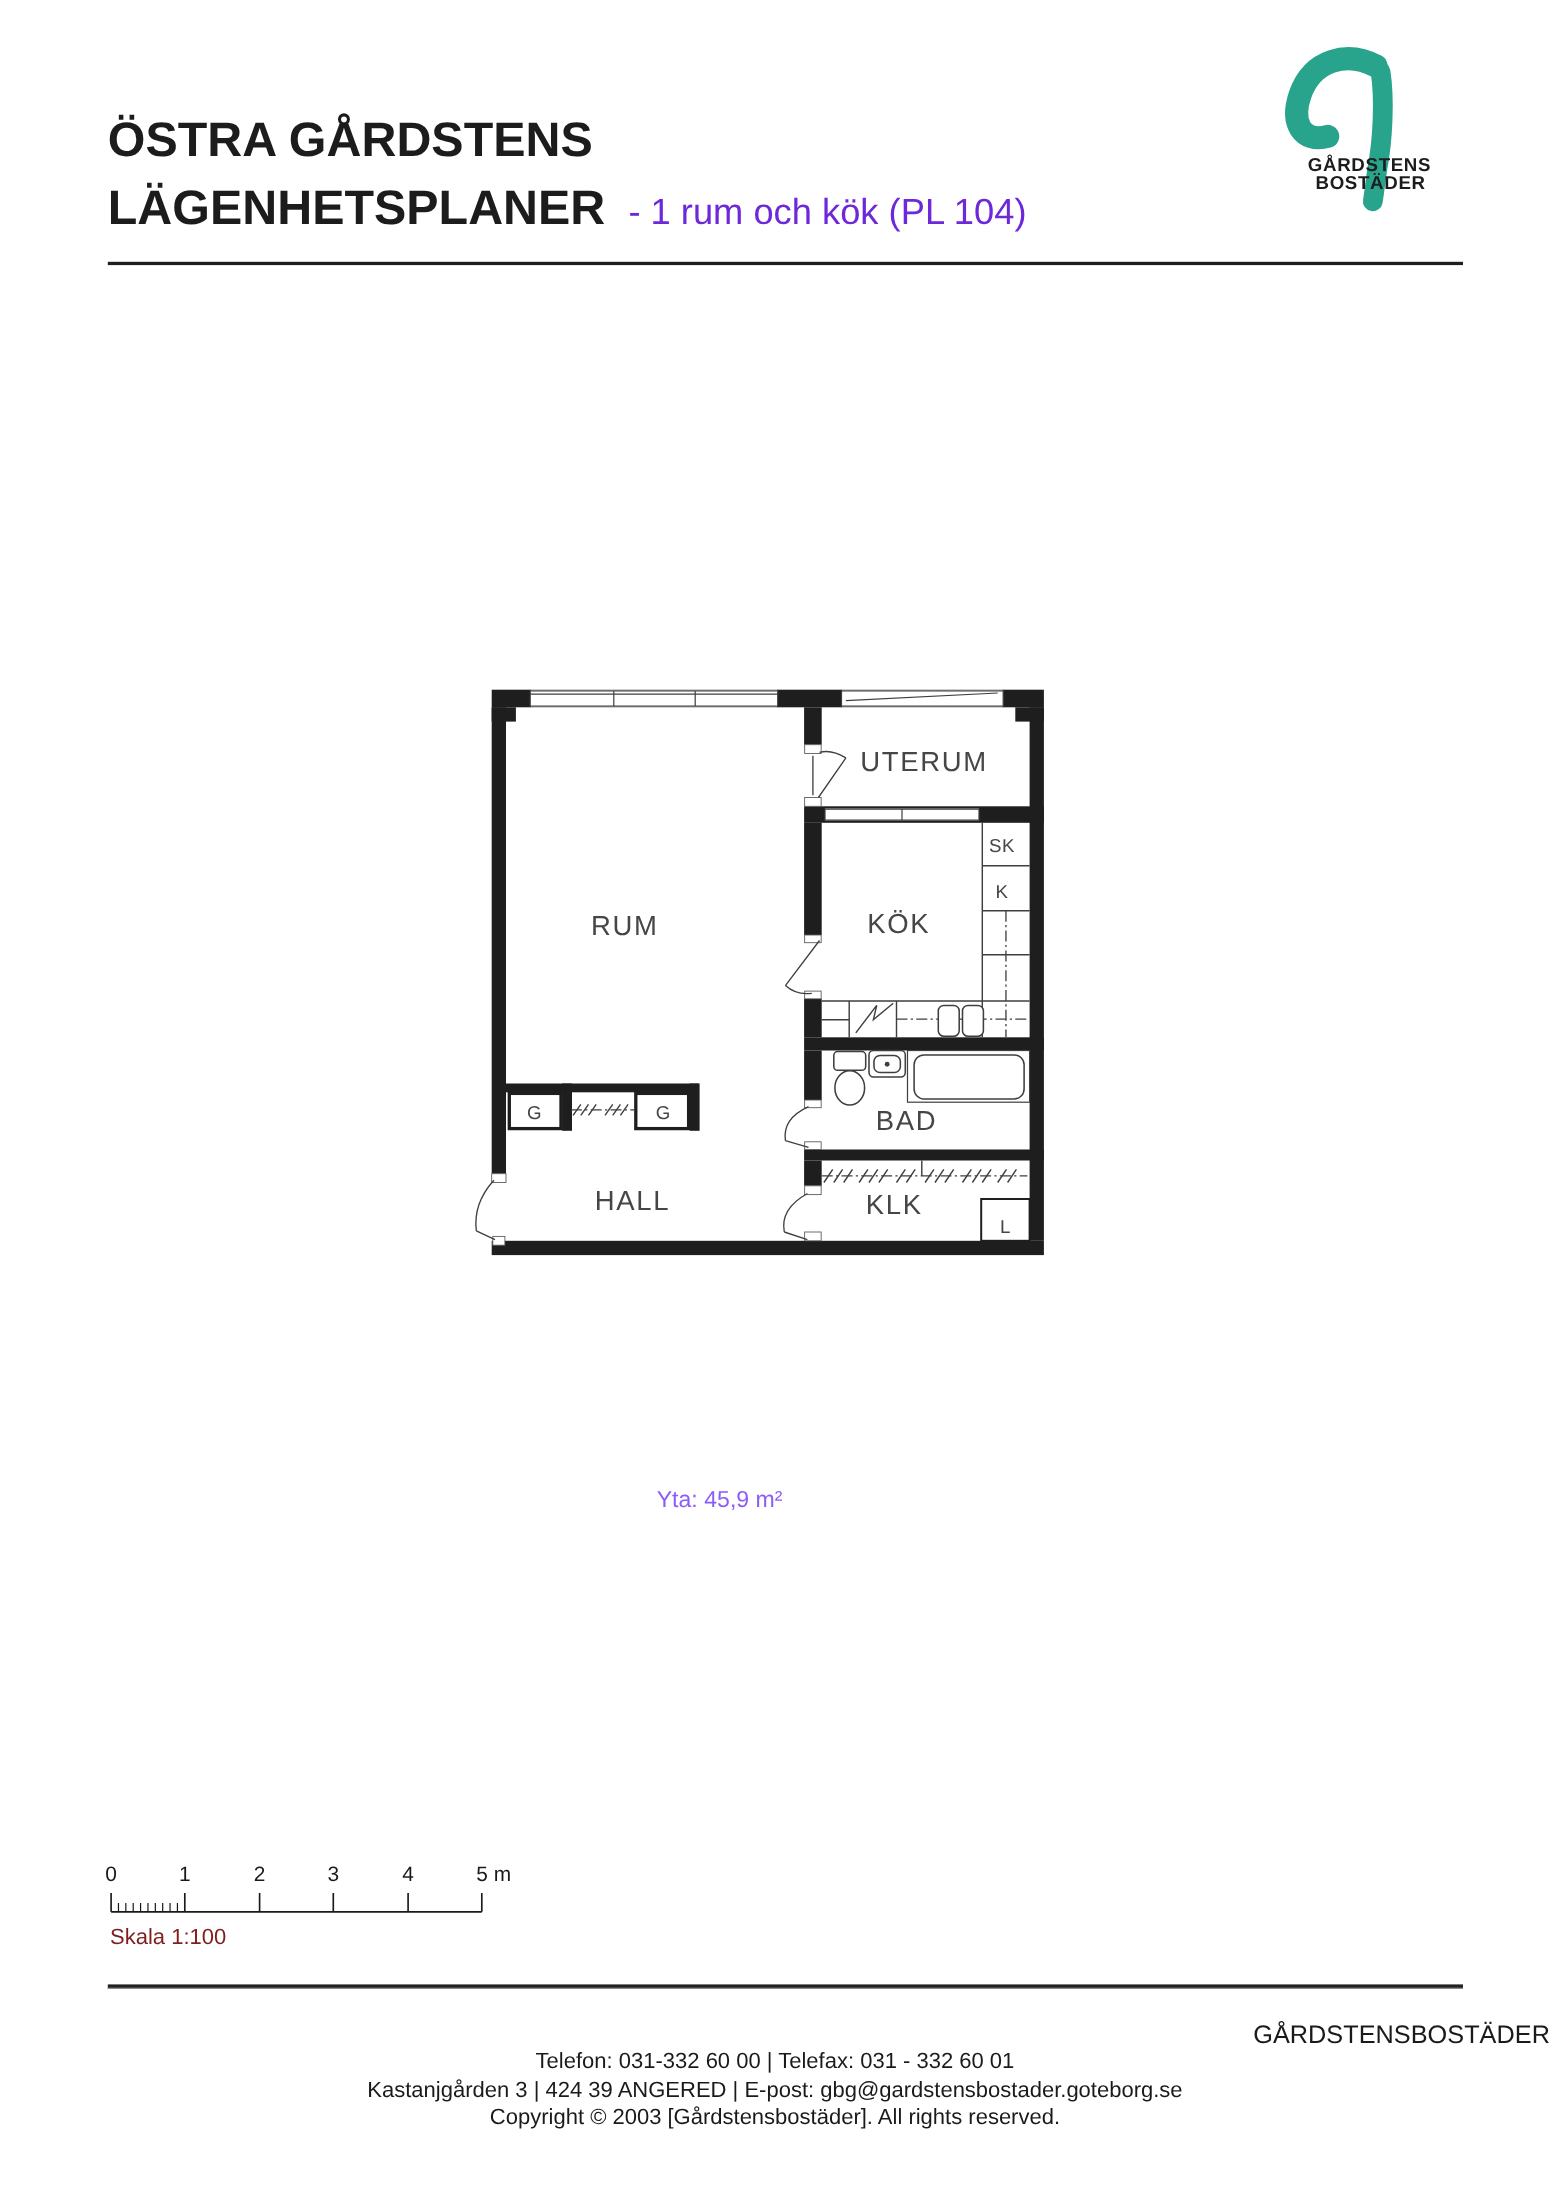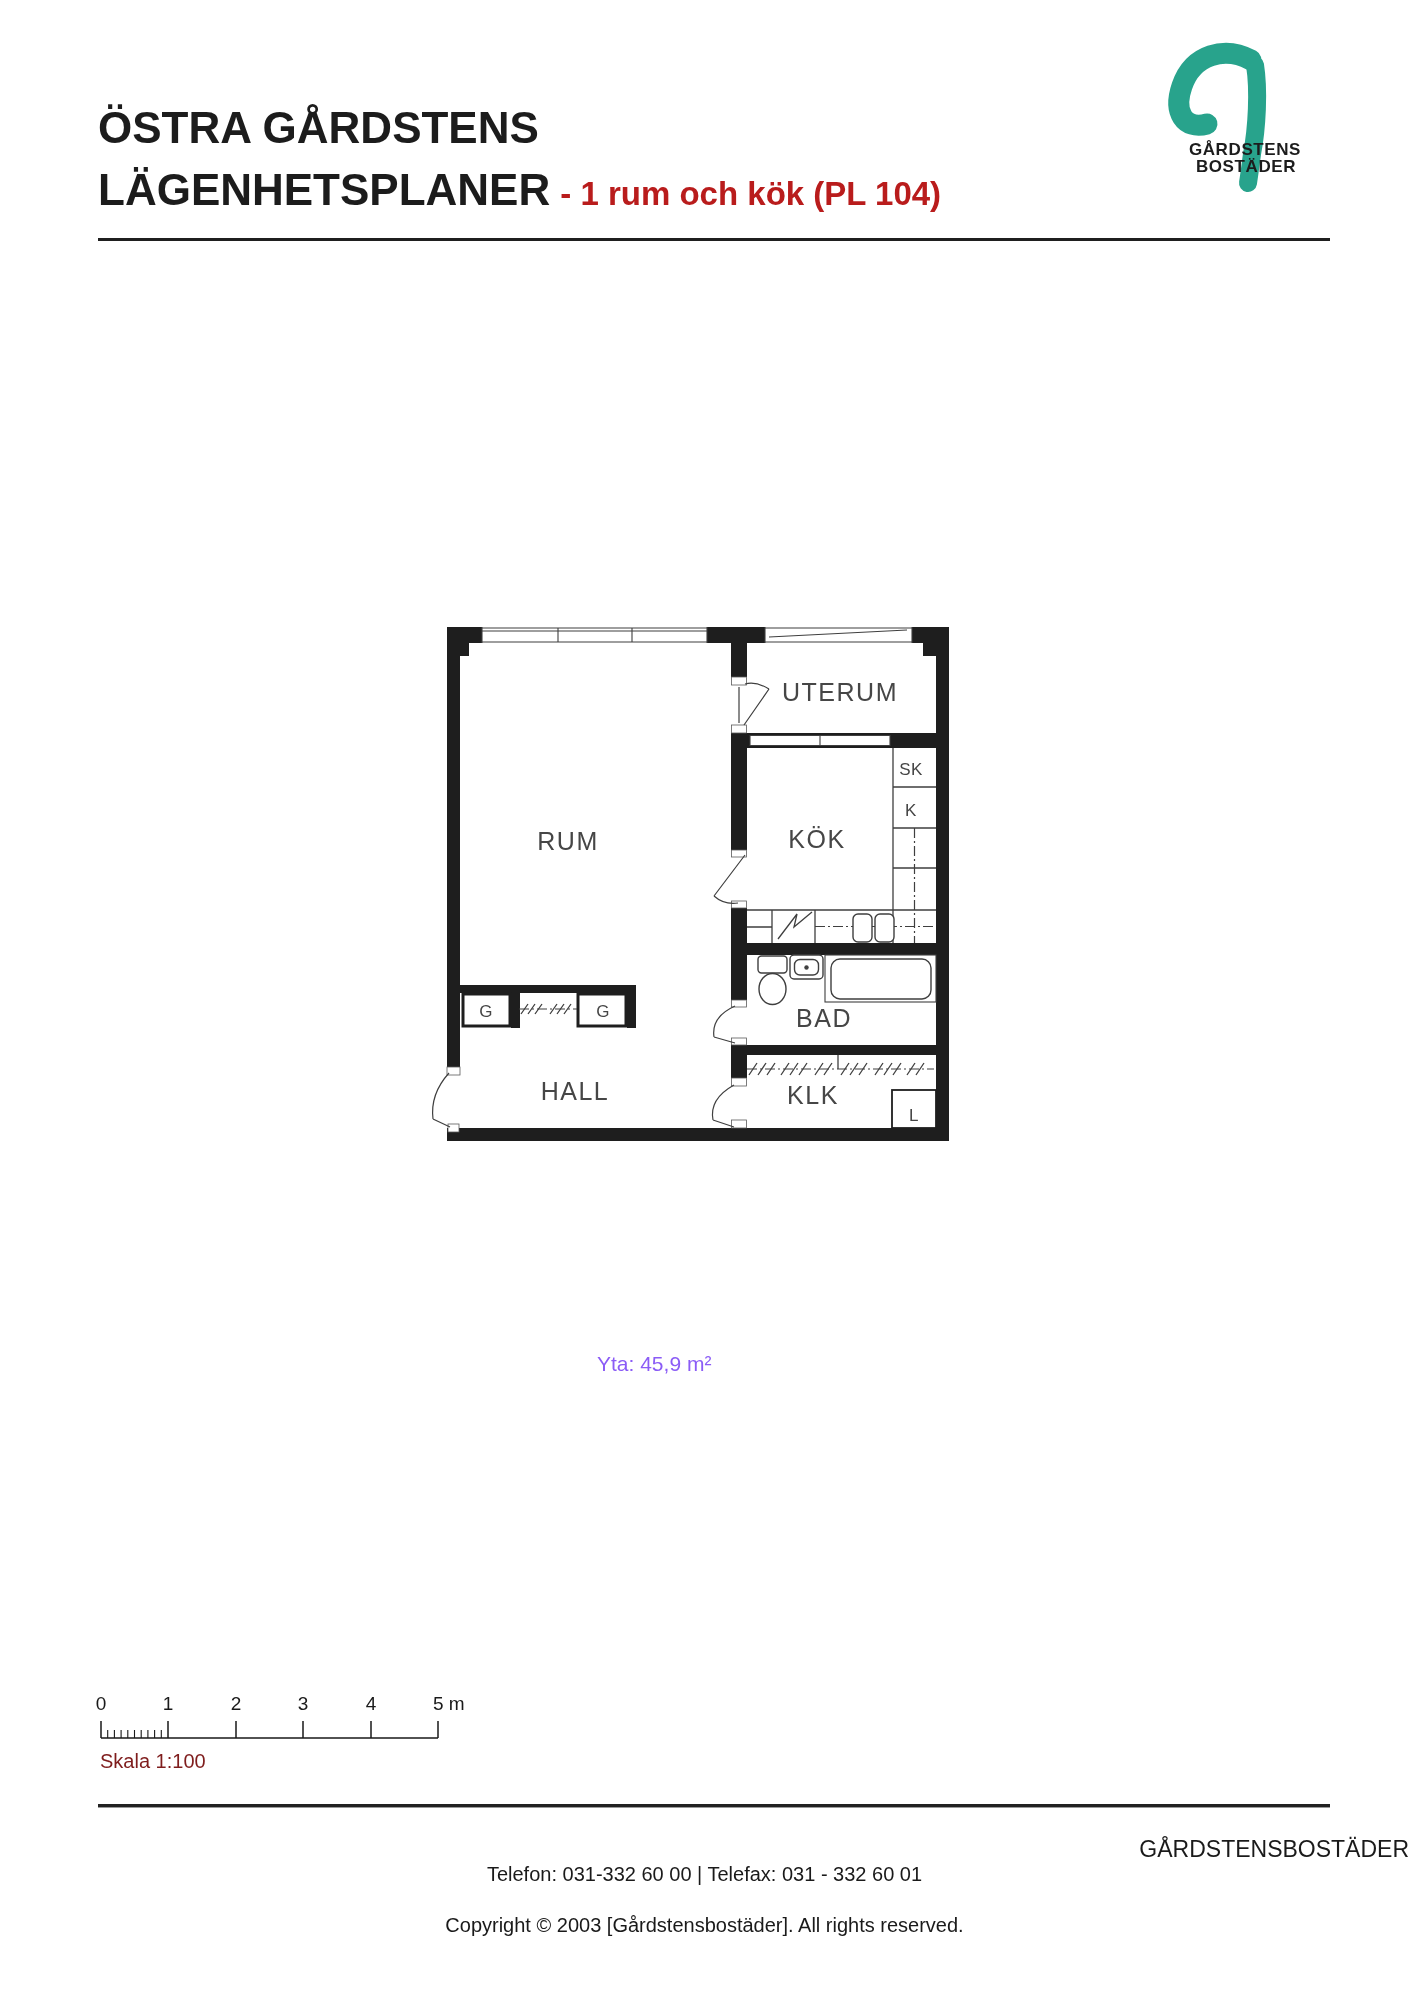--- a/index.html
+++ b/index.html
@@ -16,21 +16,21 @@
     left:98px;top:106px;
     font-size:44px;font-weight:bold;line-height:44px;
     white-space:nowrap;color:#1c1c1c;
   }
   .title-line2{
     left:98px;top:168px;
     font-size:44px;font-weight:bold;line-height:44px;
     white-space:nowrap;color:#1c1c1c;
   }
   .title-sub{
-    font-size:33px;font-weight:bold;margin-left:10px;color:#b91c1c;
+    font-size:33px;font-weight:normal;margin-left:21px;color:#6d28d9;
   }
   .header-rule{
     left:98px;top:238px;width:1232px;height:3px;background:#1f1f1f;
   }
   .logo-svg{left:1155px;top:42px;width:160px;height:150px;overflow:visible;}
   .logo-word{
     font-family:"Liberation Sans","DejaVu Sans",sans-serif;
     font-weight:bold;font-size:17px;letter-spacing:0.6px;fill:#1c1c1c;
   }
   .plan-svg{left:447px;top:623px;width:502px;height:518px;overflow:visible;}
@@ -220,15 +220,16 @@
     <g stroke="#1a1a1a" fill="none">
       <path stroke-width="1.5" d="M11,53 H348 M11,36 V53 M78,36 V53 M146,36 V53 M213,36 V53 M281,36 V53 M348,36 V53"></path>
       <path stroke-width="1.1" d="M17.7,45 V53 M24.4,45 V53 M31.1,45 V53 M37.8,45 V53 M44.5,45 V53 M51.2,45 V53 M57.9,45 V53 M64.6,45 V53 M71.3,45 V53"></path>
     </g>
   </svg>
   <div class="abs scale-caption">Skala 1:100</div>
 
   <div class="abs footer-rule"></div>
   <div class="abs footer-line f-company">GÅRDSTENSBOSTÄDER</div>
   <div class="abs footer-line f-contact">Telefon: 031-332 60 00 | Telefax: 031 - 332 60 01</div>
+  <div class="abs footer-line f-address">Kastanjgården 3 | 424 39 ANGERED | E-post: gbg@gardstensbostader.goteborg.se</div>
   <div class="abs footer-line f-copyright">Copyright © 2003 [Gårdstensbostäder]. All rights reserved.</div>
 
 </div>
 
 </body></html>

